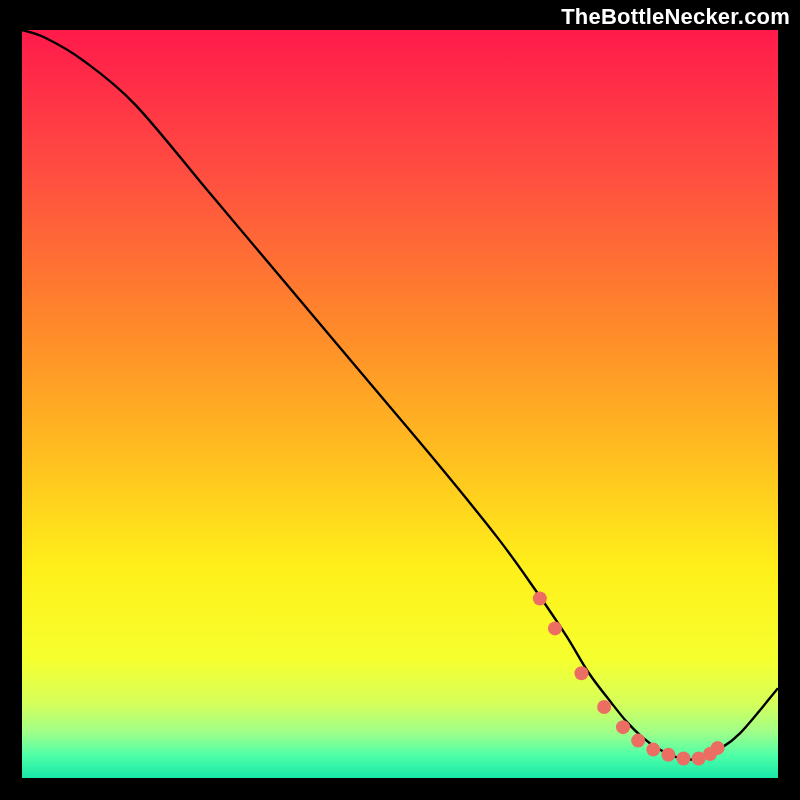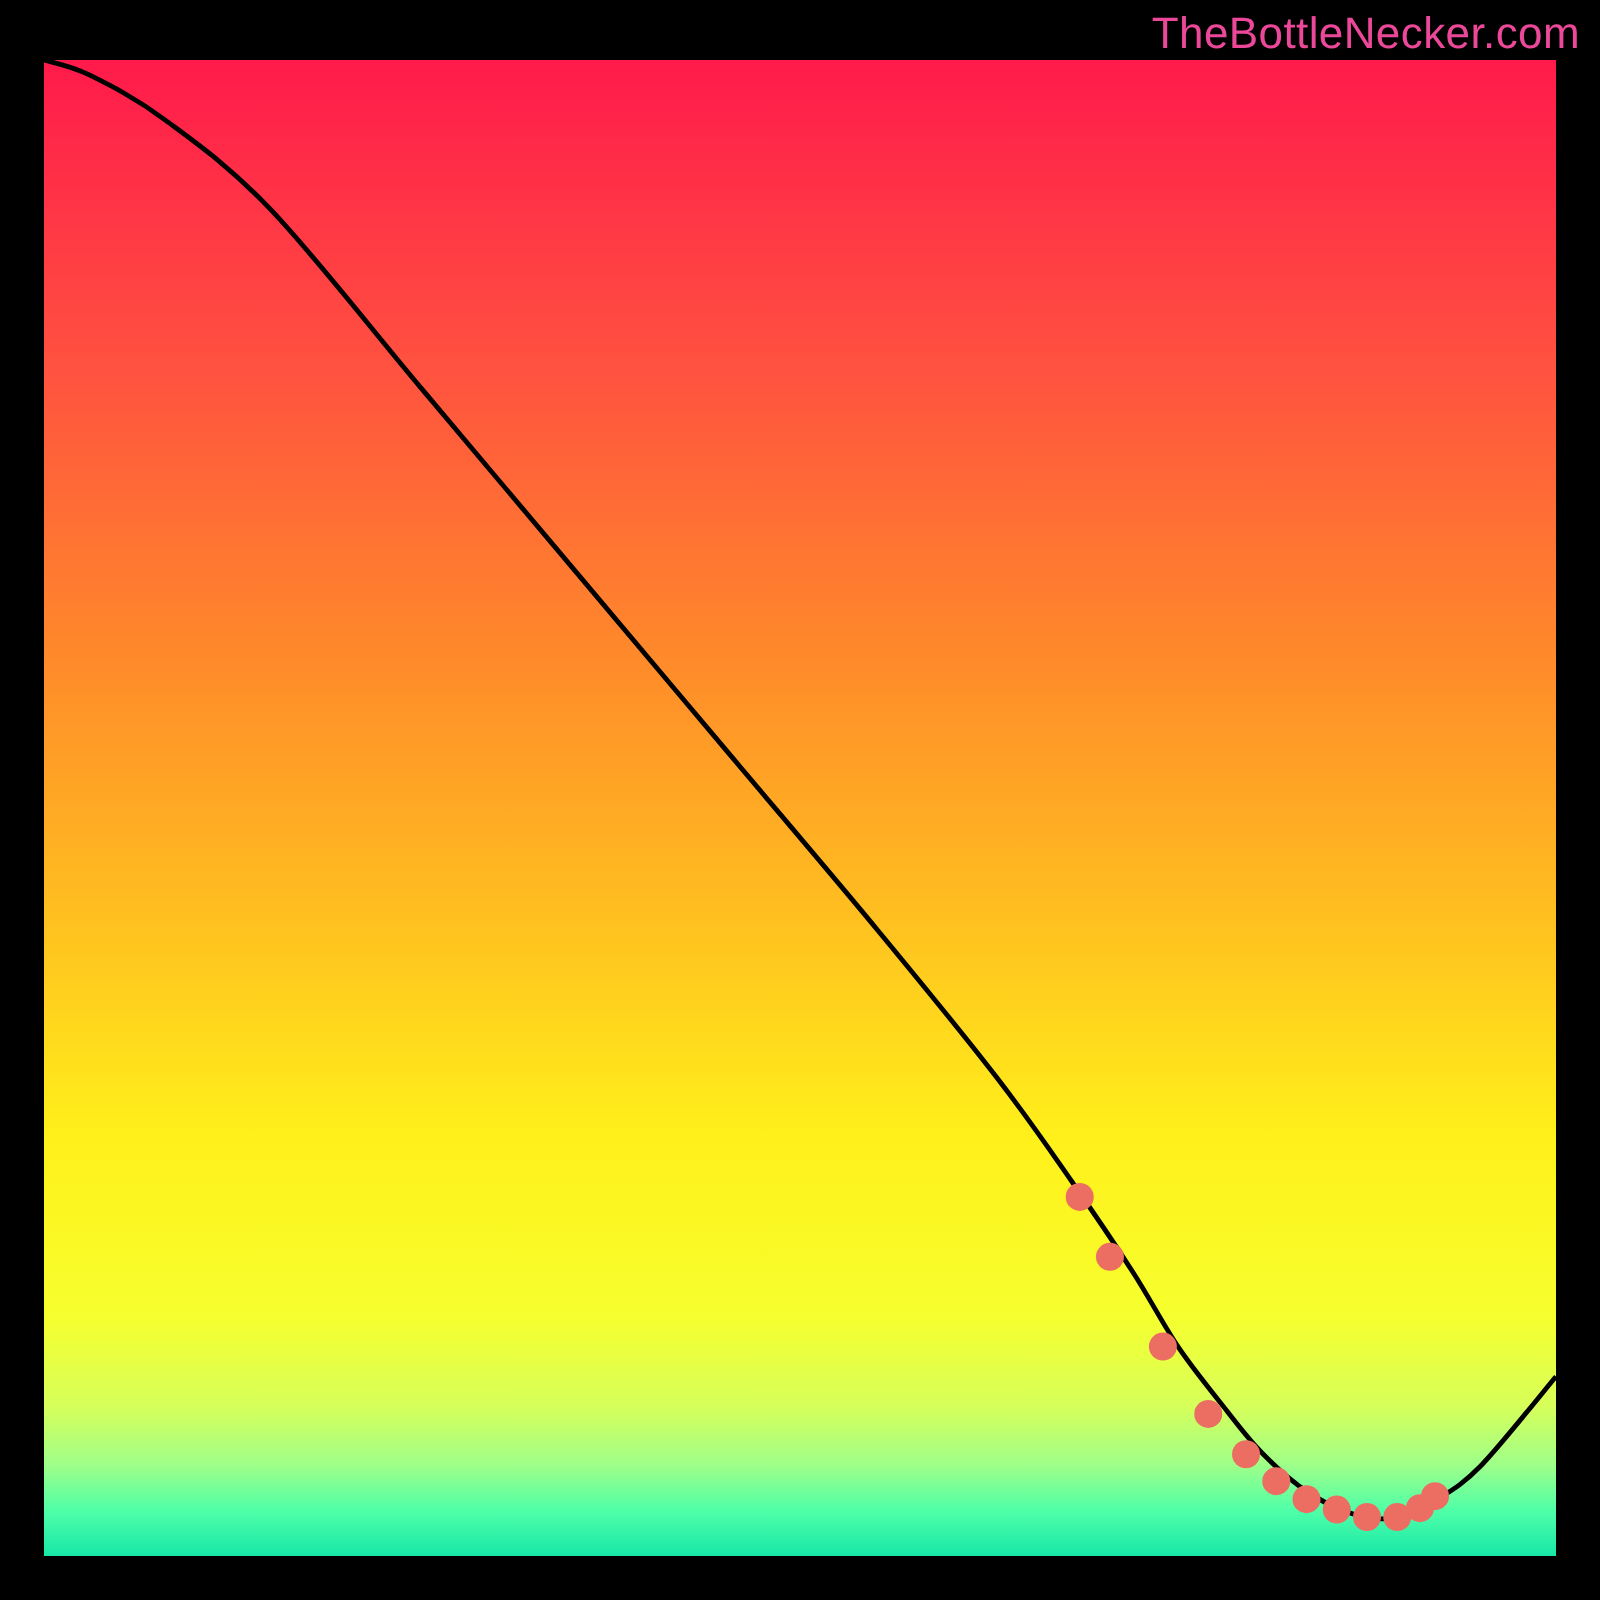--- a/index.html
+++ b/index.html
@@ -15,22 +15,22 @@
     position: relative;
     width: 800px;
     height: 800px;
     background: #000;
   }
   .attribution {
     position: absolute;
     top: 4px;
     right: 10px;
     font-size: 22px;
-    font-weight: 400;
-    color: #ec4899;
+    font-weight: 700;
+    color: #ffffff;
     letter-spacing: 0.2px;
   }
   .plot {
     position: absolute;
     left: 22px;
     top: 30px;
     width: 756px;
     height: 748px;
   }
   svg { display: block; }

